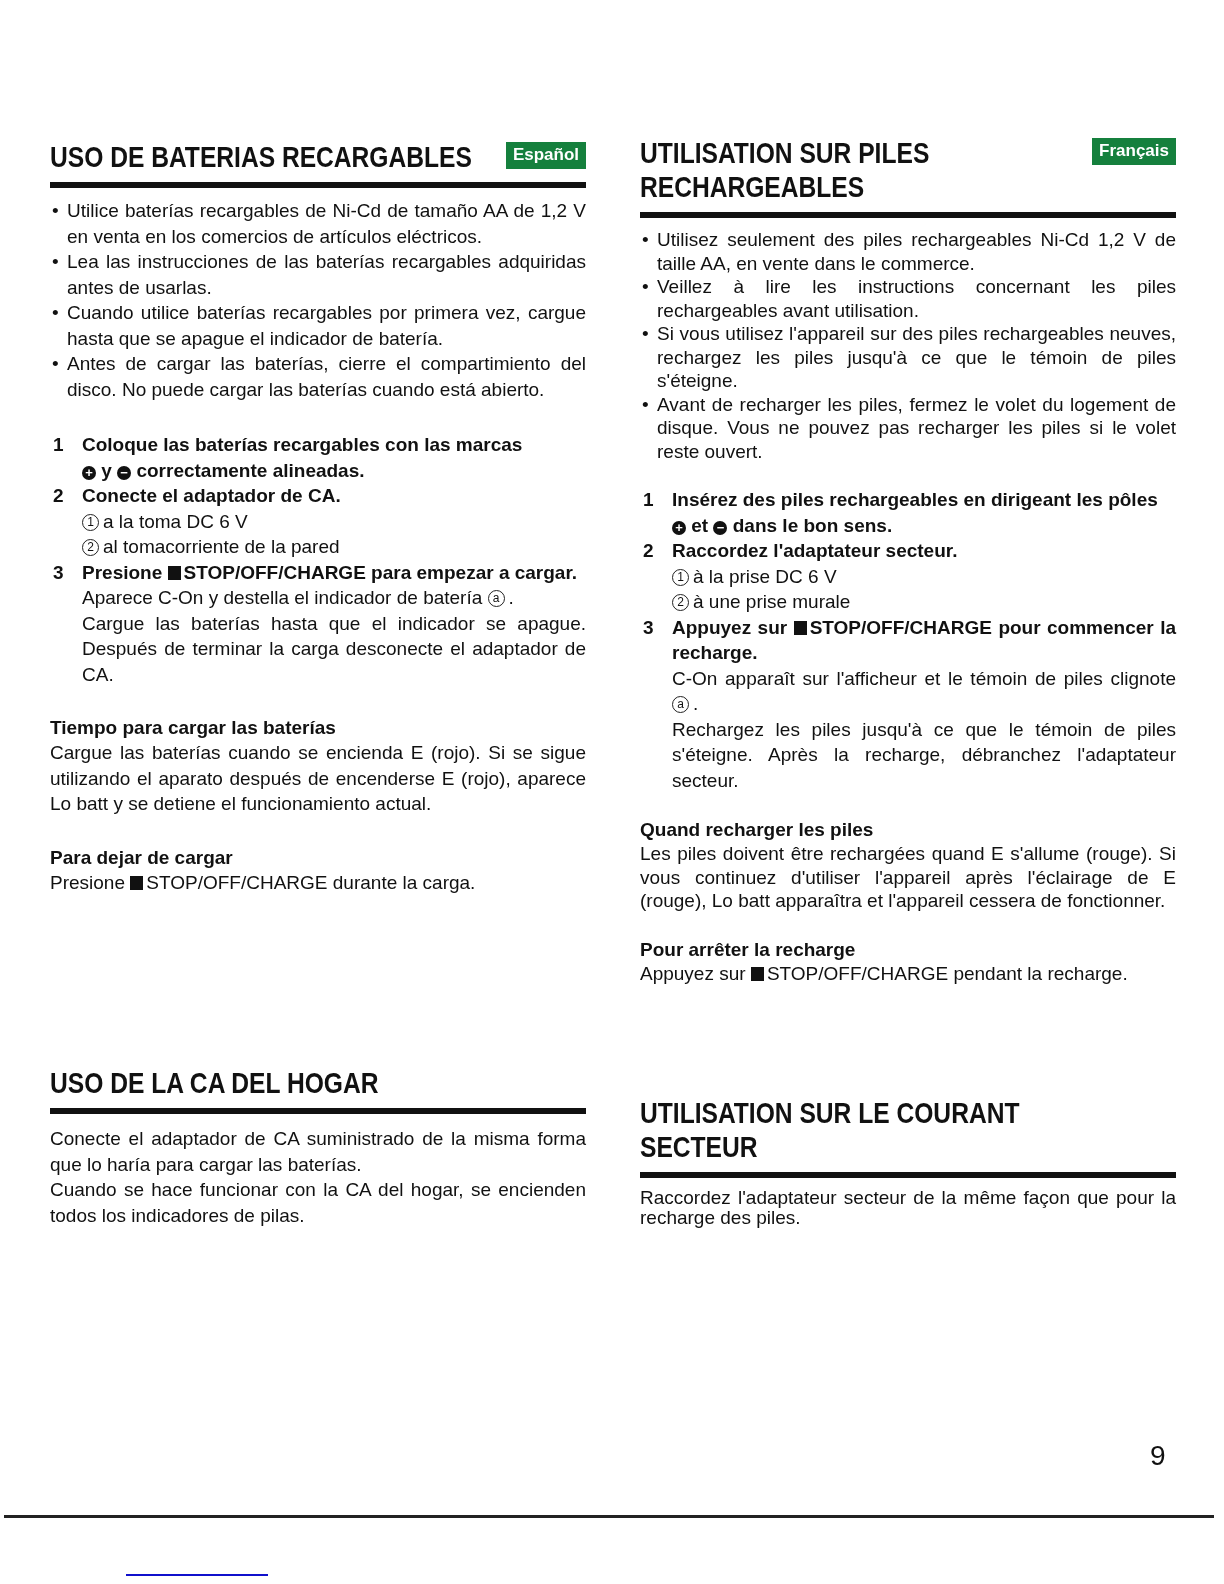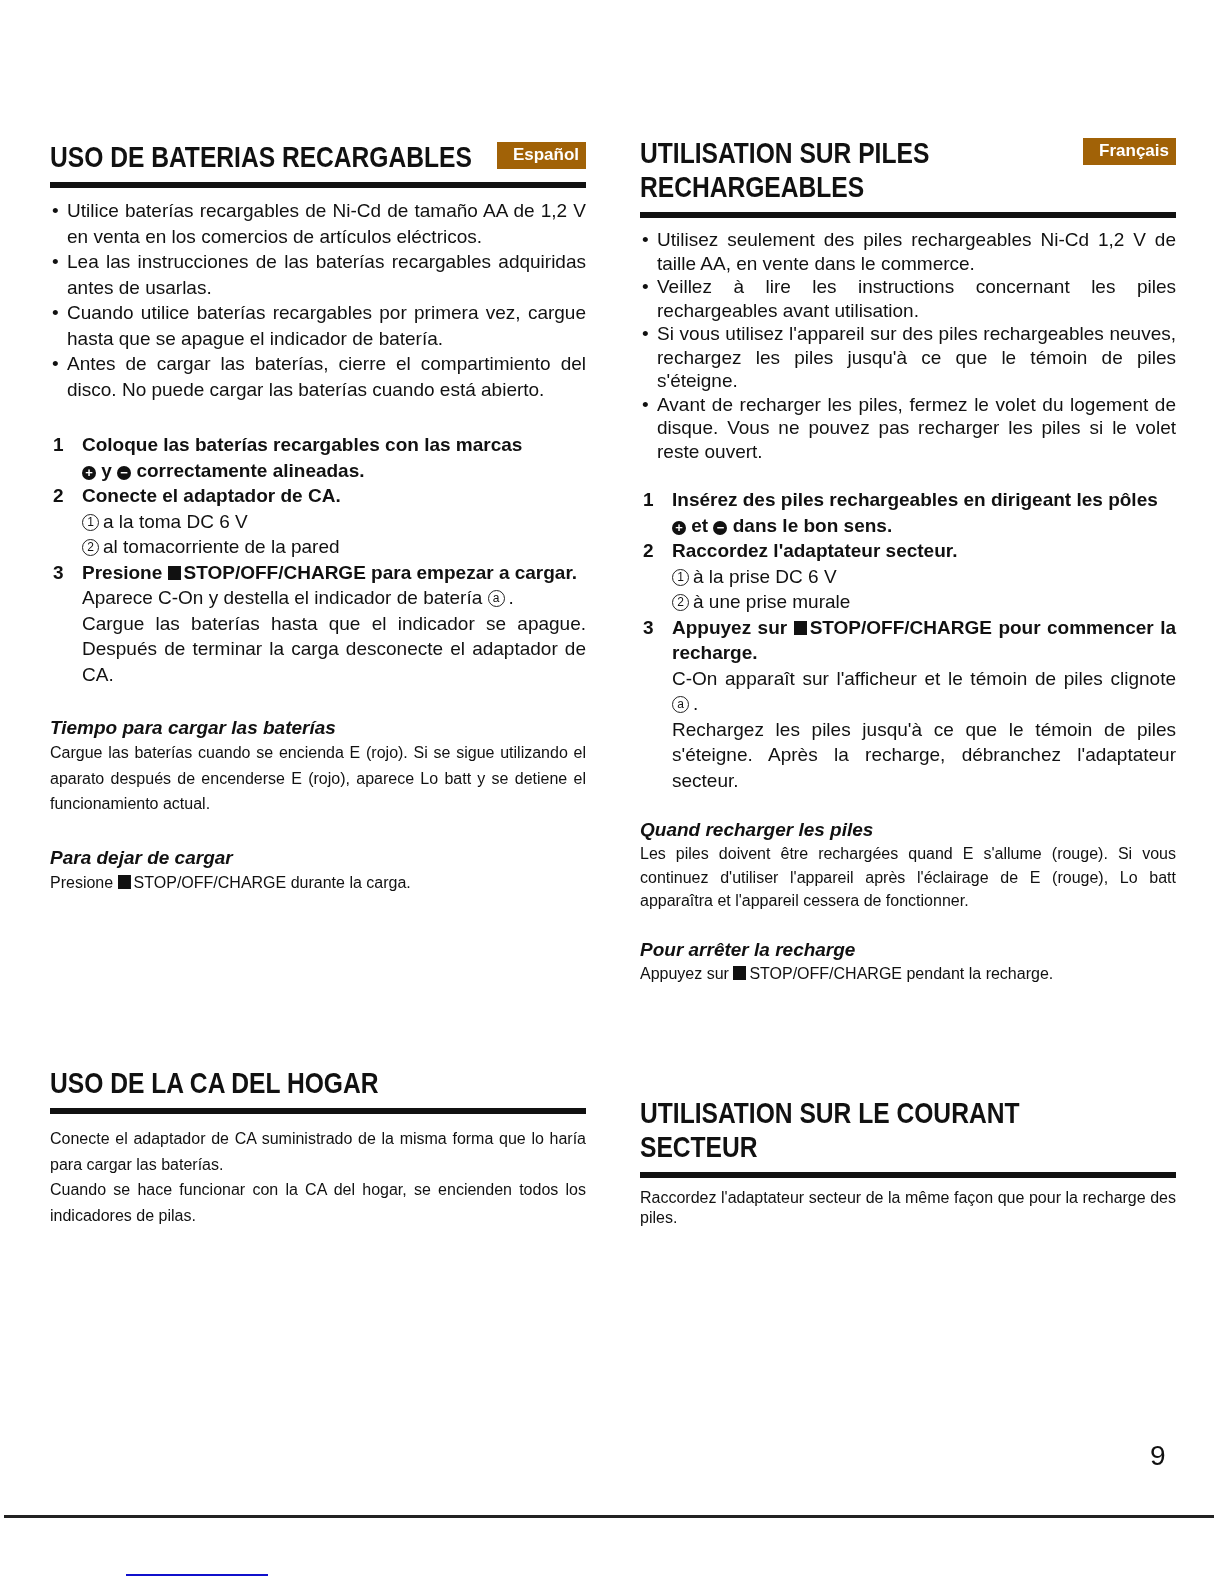--- a/index.html
+++ b/index.html
@@ -5,36 +5,36 @@
   html, body { margin: 0; padding: 0; background: #ffffff; }
   body { width: 1224px; height: 1584px; position: relative; overflow: hidden;
          font-family: "Liberation Sans", sans-serif; color: #111; }
   .col { position: absolute; width: 536px; }
   .col.left { left: 50px; }
   .col.right { left: 640px; }
   .h1 { font-family: "Liberation Sans", sans-serif; font-weight: bold; font-size: 30px;
         line-height: 34px; letter-spacing: 0px; transform: scaleX(0.82); transform-origin: left;
         white-space: nowrap; margin: 0; }
   .h1-wrap { position: relative; }
-  .badge { position: absolute; right: 0; top: 2px; background: #a16207; color: #fff;
-           font-weight: bold; font-size: 17px; padding: 2px 7px 3px 16px; line-height: 22px; }
+  .badge { position: absolute; right: 0; top: 2px; background: #15803d; color: #fff;
+           font-weight: bold; font-size: 17px; padding: 2px 7px 3px 7px; line-height: 22px; }
   .rule { height: 6px; background: #111; margin-top: 8px; }
-  .body-text { font-size: 16px; line-height: 25.5px; margin: 0; }
+  .body-text { font-size: 19px; line-height: 25.5px; margin: 0; }
   ul.bul { list-style: none; margin: 10px 0 0 0; padding: 0; }
   ul.bul li { position: relative; padding-left: 17px; font-size: 19px; line-height: 25.5px; text-align: justify; }
   ul.bul li .dot { position: absolute; left: 2px; top: 0; }
   .right ul.bul li { font-size: 19px; line-height: 23.5px; }
   ol.steps { list-style: none; margin: 0; padding: 0; }
   ol.steps li { position: relative; padding-left: 32px; font-size: 19px; line-height: 25.5px; }
   ol.steps li .num { position: absolute; left: 3px; top: 0; font-weight: bold; }
   .step-title { font-weight: bold; display: block; }
   .sub { display: block; }
   .just { text-align: justify; display: block; }
   .sq { display: inline-block; width: 13px; height: 14px; background: #111; margin-right: 3px; vertical-align: -1px; }
-  .subhead { font-weight: bold; font-size: 19px; line-height: 25px; margin: 0; font-style: italic; }
+  .subhead { font-weight: bold; font-size: 19px; line-height: 25px; margin: 0; }
   .circ { display: inline-block; border: 1px solid #222; border-radius: 50%; width: 15px; height: 15px;
           font-size: 12px; line-height: 15px; text-align: center; margin-right: 4px; vertical-align: 2px; }
   .pm { display: inline-block; width: 14px; height: 14px; border-radius: 50%; background: #111; color:#fff;
         font-size: 13px; line-height: 13px; text-align: center; font-weight: bold; vertical-align: 0px; }
   .pagenum { position: absolute; left: 1150px; top: 1440px; font-size: 28px; }
   .bottom-rule { position: absolute; left: 4px; top: 1515px; width: 1210px; height: 3px; background: #222; }
   .blue-line { position: absolute; left: 126px; top: 1574px; width: 142px; height: 2px; background: #1010cc; }
 </style>
 </head>
 <body>

